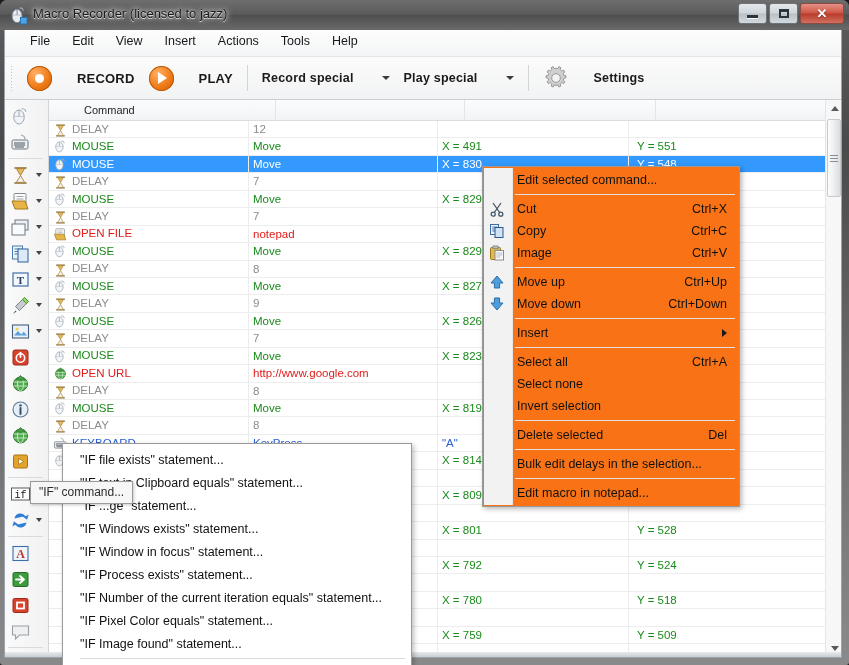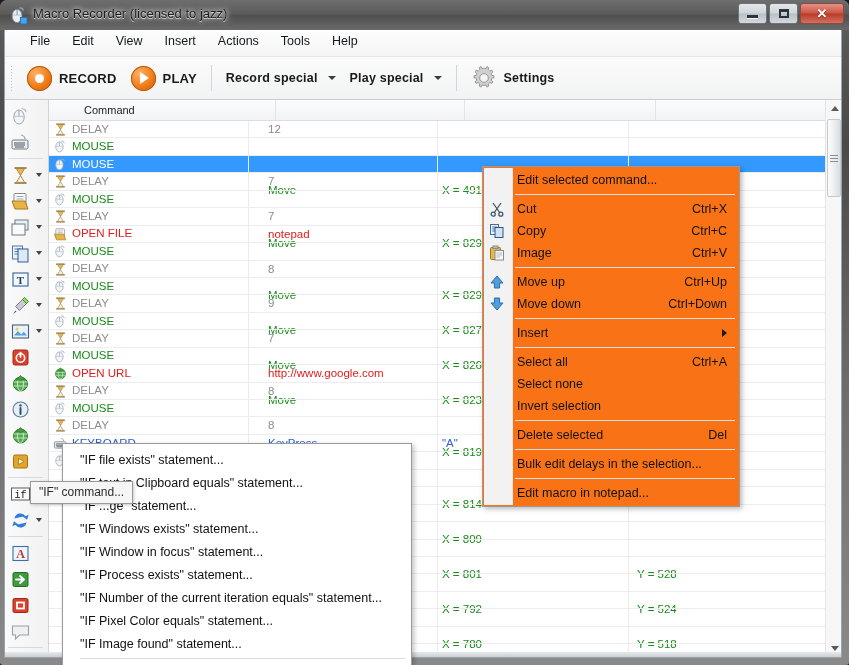--- a/index.html
+++ b/index.html
@@ -70,21 +70,21 @@
   
   .toolbar{
     position:absolute;left:0;top:27px;width:100%;height:43px;
     background:linear-gradient(to bottom,#fbfbfb 0%,#f2f3f4 100%);
     border-bottom:1px solid #c9ccd0;
     display:flex;align-items:center;box-sizing:border-box;
   }
   .grip{width:4px;height:26px;margin-left:5px;margin-right:6px;
     background-image:radial-gradient(#c4c4c4 38%,transparent 40%);
     background-size:3px 3px;}
-  .tbtn{display:flex;align-items:center;gap:7px;padding:3px 7px;cursor:default;border-radius:3px;}
+  .tbtn{display:flex;align-items:center;gap:25px;padding:3px 7px;cursor:default;border-radius:3px;}
   .tbtn .lbl{font-weight:bold;font-size:13px;color:#1a1a1a;letter-spacing:.2px;}
   .tbtn .lbl.norm{font-weight:bold;font-size:12.5px;}
   .circ{
     width:25px;height:25px;border-radius:50%;
     background:radial-gradient(circle at 35% 30%,#ffb166 0%,#f07c18 55%,#c75c06 100%);
     box-shadow:inset 0 0 0 1px #b85808;
     display:flex;align-items:center;justify-content:center;
   }
   .circ .dot{width:9px;height:9px;border-radius:50%;background:#fff;}
   .circ .tri{width:0;height:0;border-left:9px solid #fff;border-top:6px solid transparent;border-bottom:6px solid transparent;margin-left:3px;}
@@ -122,31 +122,31 @@
   }
   .lv-body{position:absolute;left:0;top:21px;width:100%;height:536px;overflow:hidden;}
   .row{
     position:relative;height:17.45px;line-height:17.45px;
     border-bottom:1px solid #ededed;box-sizing:border-box;white-space:nowrap;
   }
   .row.sel{background:#3399ff;}
   .row.sel .c{color:#fff !important;}
   .row .c{position:absolute;top:0;height:17px;font-size:11.5px;overflow:hidden;text-overflow:ellipsis;}
   .c0{left:0;width:198px;padding-left:4px;display:flex;align-items:center;gap:4px;box-sizing:border-box;}
-  .c1{left:199px;width:189px;padding-left:20px;box-sizing:border-box;}
+  .c1{left:199px;width:189px;padding-left:5px;box-sizing:border-box;}
   .c2{left:388px;width:191px;padding-left:5px;box-sizing:border-box;}
   .c3{left:579px;width:190px;padding-left:9px;box-sizing:border-box;}
   .vgrid{position:absolute;top:0;bottom:0;width:1px;background:#ececec;}
   .ri{width:15px;height:15px;flex:0 0 15px;}
-  .t-delay{color:#8c8c8c;}
+  .t-delay{color:#8c8c8c;align-items:flex-end;}
   .t-mouse{color:#1a8a1a;}
   .t-open{color:#e01b1b;}
   .t-key{color:#2a5fd6;}
   .t-val-delay{color:#8c8c8c;}
-  .t-val-mouse{color:#1a8a1a;margin-top:44px;}
+  .t-val-mouse{color:#1a8a1a;}
   .t-val-open{color:#e01b1b;}
   .t-val-key{color:#2a5fd6;}
 
   
   .vscroll{
     position:absolute;right:0;top:0;width:17px;height:557px;
     background:#f7f7f7;border-left:1px solid #e6e6e6;box-sizing:border-box;
   }
   .sb-arrow{width:17px;height:17px;display:flex;align-items:center;justify-content:center;background:#f7f7f7;}
   .sb-up{width:0;height:0;border-left:4px solid transparent;border-right:4px solid transparent;border-bottom:5px solid #5a5a5a;}

